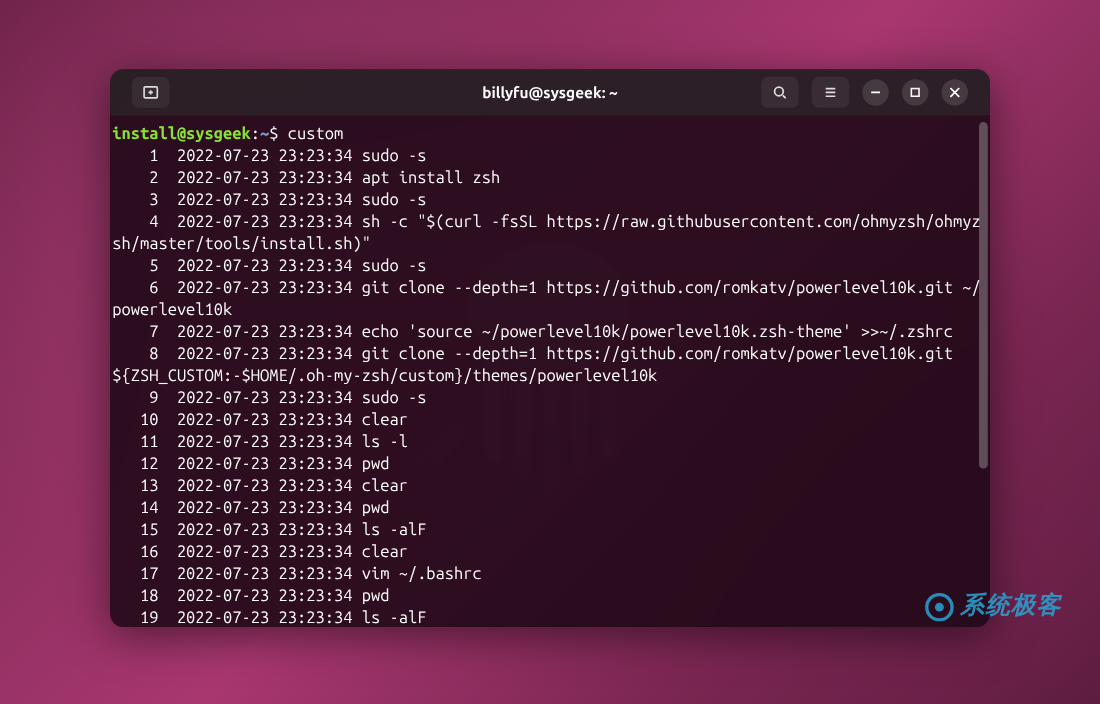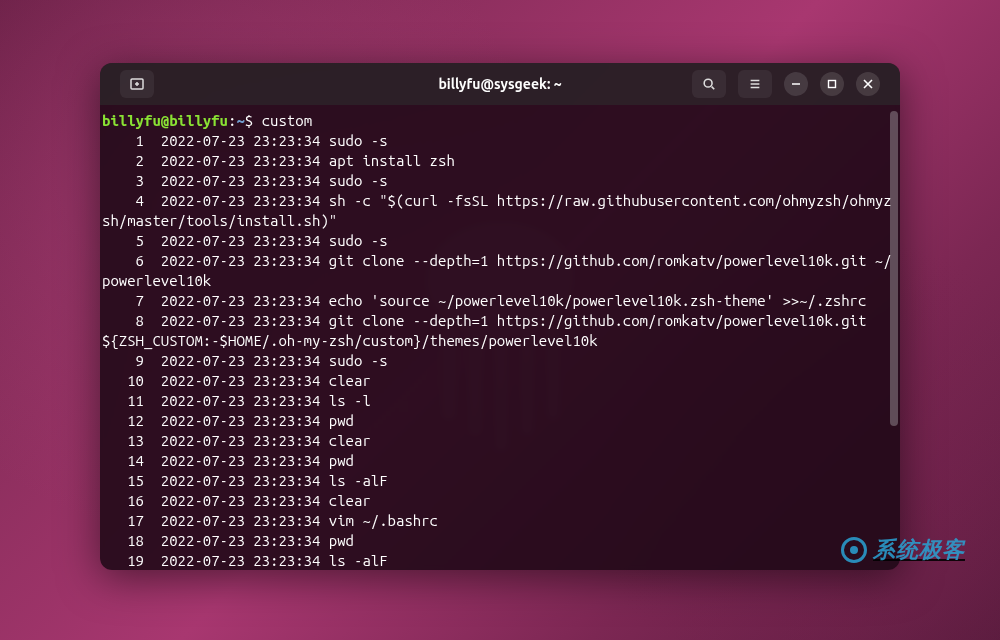--- a/index.html
+++ b/index.html
@@ -118,25 +118,24 @@
       border-radius: 4px;
     }
     .prompt-user { color: #8ae234; font-weight: bold; }
     .prompt-colon { color: #ffffff; }
     .prompt-path { color: #729fcf; font-weight: bold; }
     .watermark {
       position: absolute;
       right: 35px;
       bottom: 75px;
       display: flex;
-      align-items: center;
+      align-items: flex-end;
       gap: 6px;
       z-index: 20;
       opacity: 0.85;
-      text-decoration: underline;
     }
     .watermark-icon {
       width: 26px;
       height: 26px;
       border-radius: 50%;
       border: 3px solid #2aa3d4;
       position: relative;
     }
     .watermark-icon::after {
       content: "";
@@ -211,21 +210,21 @@
           </svg>
       </div>
       <div class="win-btn close">
         <svg width="10" height="10" viewBox="0 0 10 10" stroke="currentColor" stroke-width="1.6">
             <path d="M1 1 l8 8 M9 1 l-8 8"></path>
           </svg>
       </div>
     </div>
   </div>
 
-  <div class="terminal-body"><span class="prompt-user">billyfu@billyfu</span><span class="prompt-colon">:</span><span class="prompt-path">~</span><span>$</span> <span>custom</span>
+  <div class="terminal-body"><span class="prompt-user">install@sysgeek</span><span class="prompt-colon">:</span><span class="prompt-path">~</span><span>$</span> <span>custom</span>
 <span id="history-container">    1  2022-07-23 23:23:34 sudo -s
     2  2022-07-23 23:23:34 apt install zsh
     3  2022-07-23 23:23:34 sudo -s
     4  2022-07-23 23:23:34 sh -c "$(curl -fsSL https://raw.githubusercontent.com/ohmyzsh/ohmyzsh/master/tools/install.sh)"
     5  2022-07-23 23:23:34 sudo -s
     6  2022-07-23 23:23:34 git clone --depth=1 https://github.com/romkatv/powerlevel10k.git ~/powerlevel10k
     7  2022-07-23 23:23:34 echo 'source ~/powerlevel10k/powerlevel10k.zsh-theme' &gt;&gt;~/.zshrc
     8  2022-07-23 23:23:34 git clone --depth=1 https://github.com/romkatv/powerlevel10k.git ${ZSH_CUSTOM:-$HOME/.oh-my-zsh/custom}/themes/powerlevel10k
     9  2022-07-23 23:23:34 sudo -s
    10  2022-07-23 23:23:34 clear

